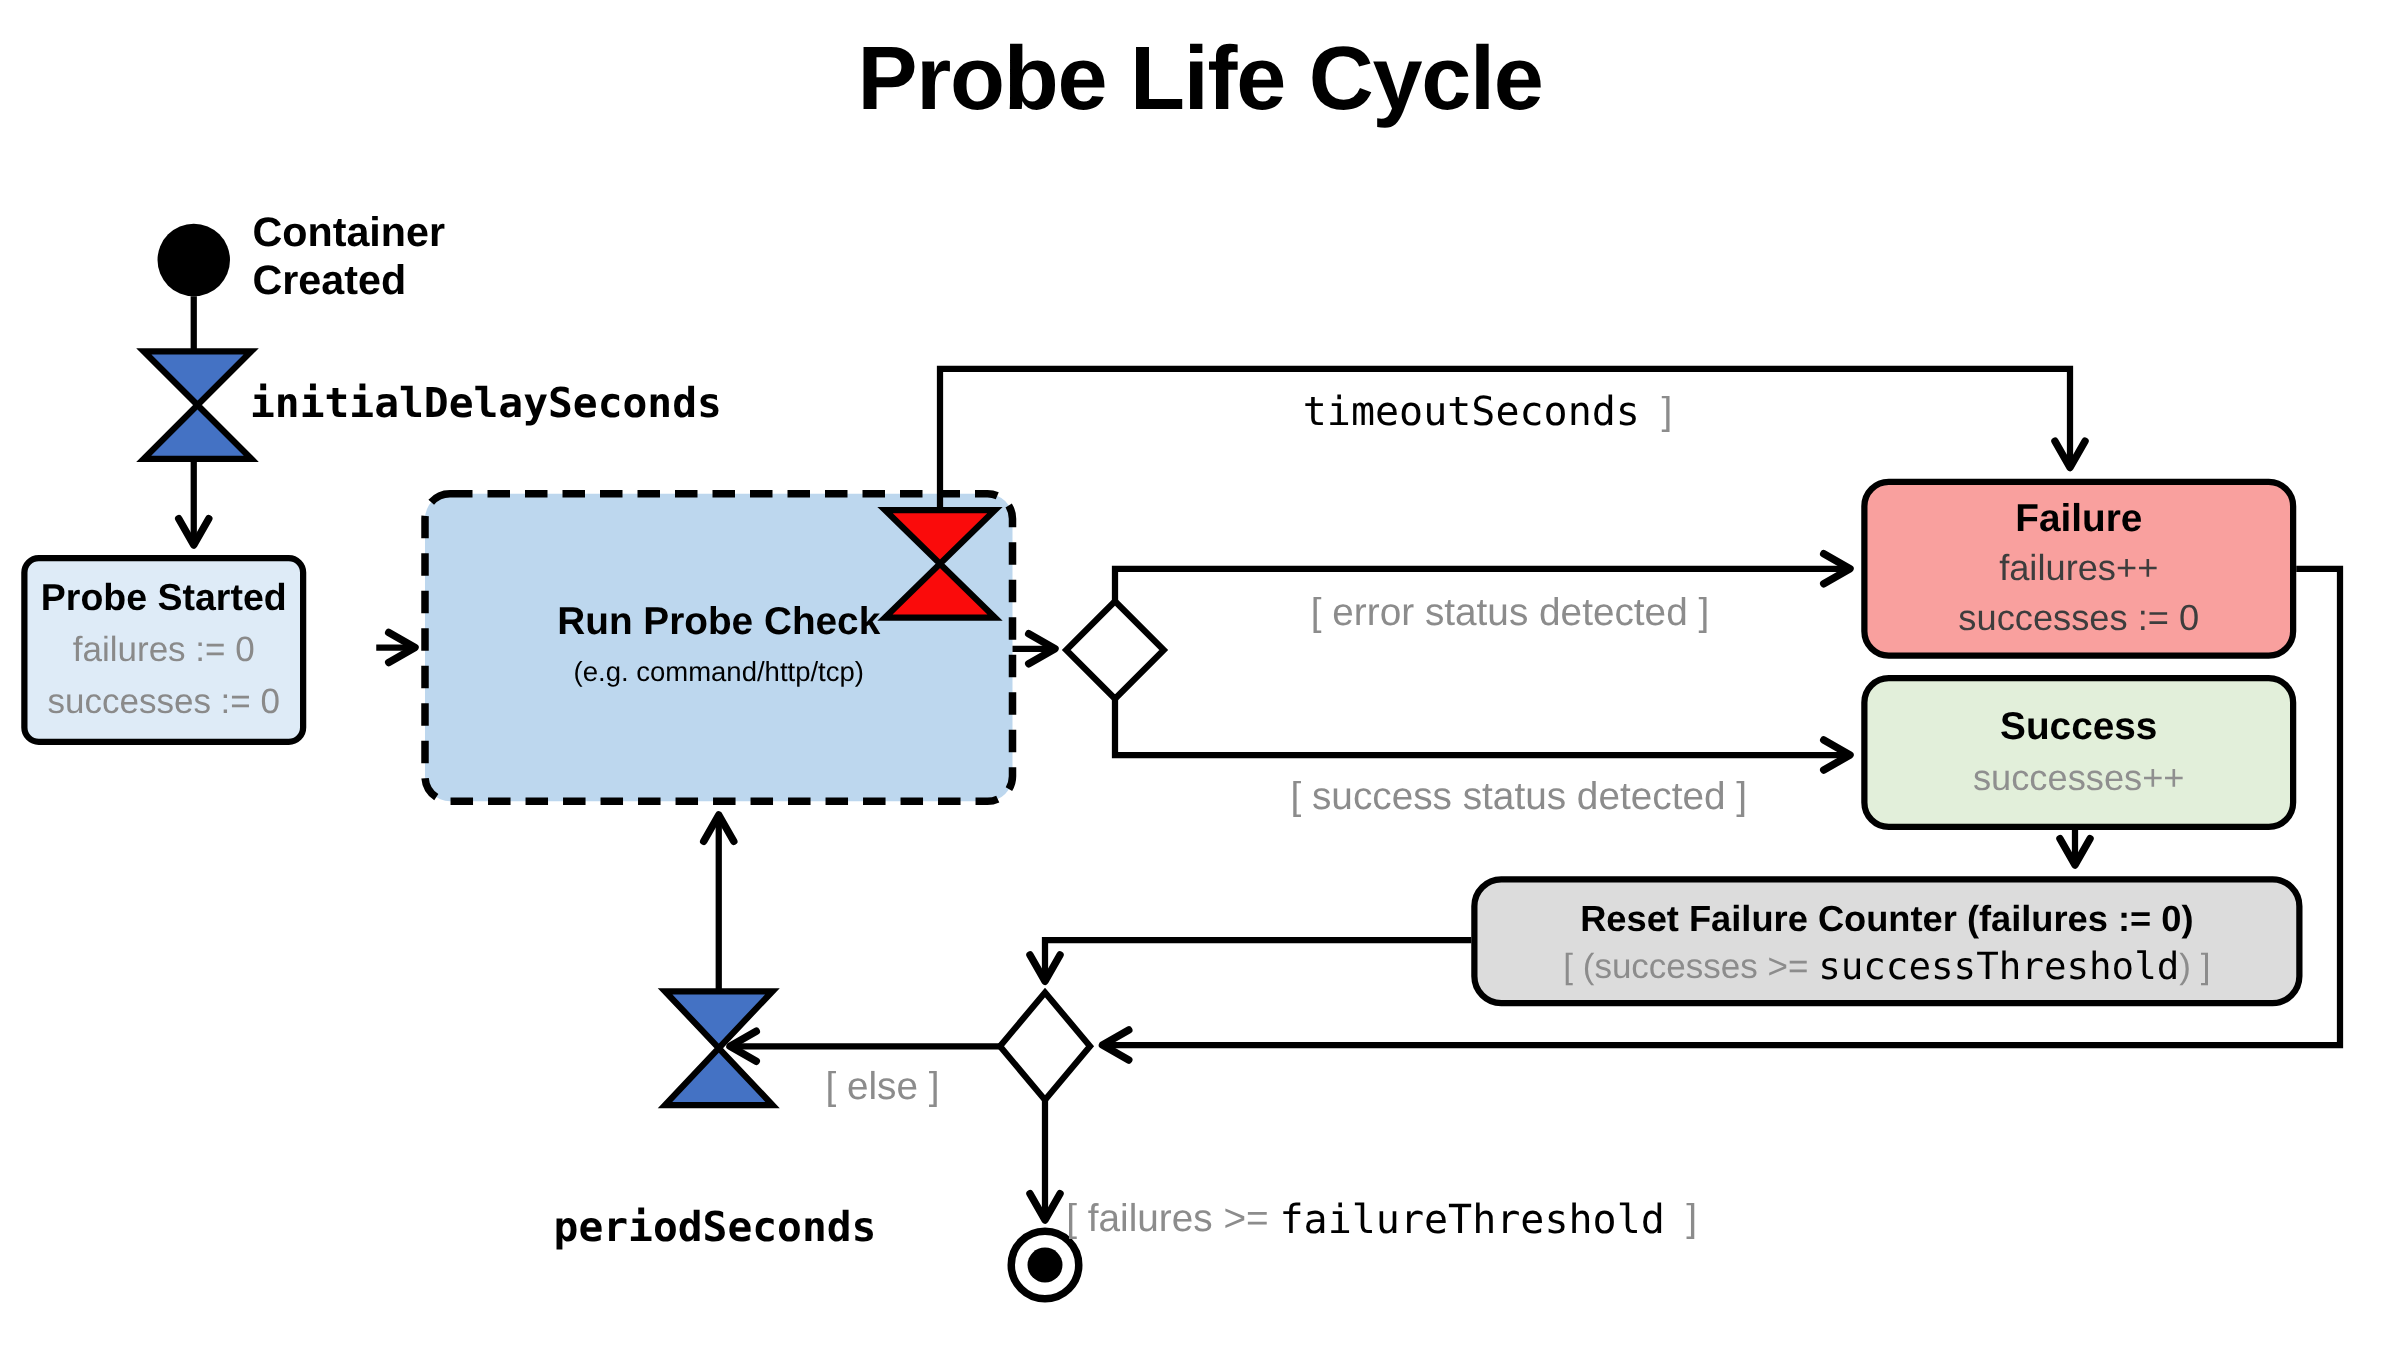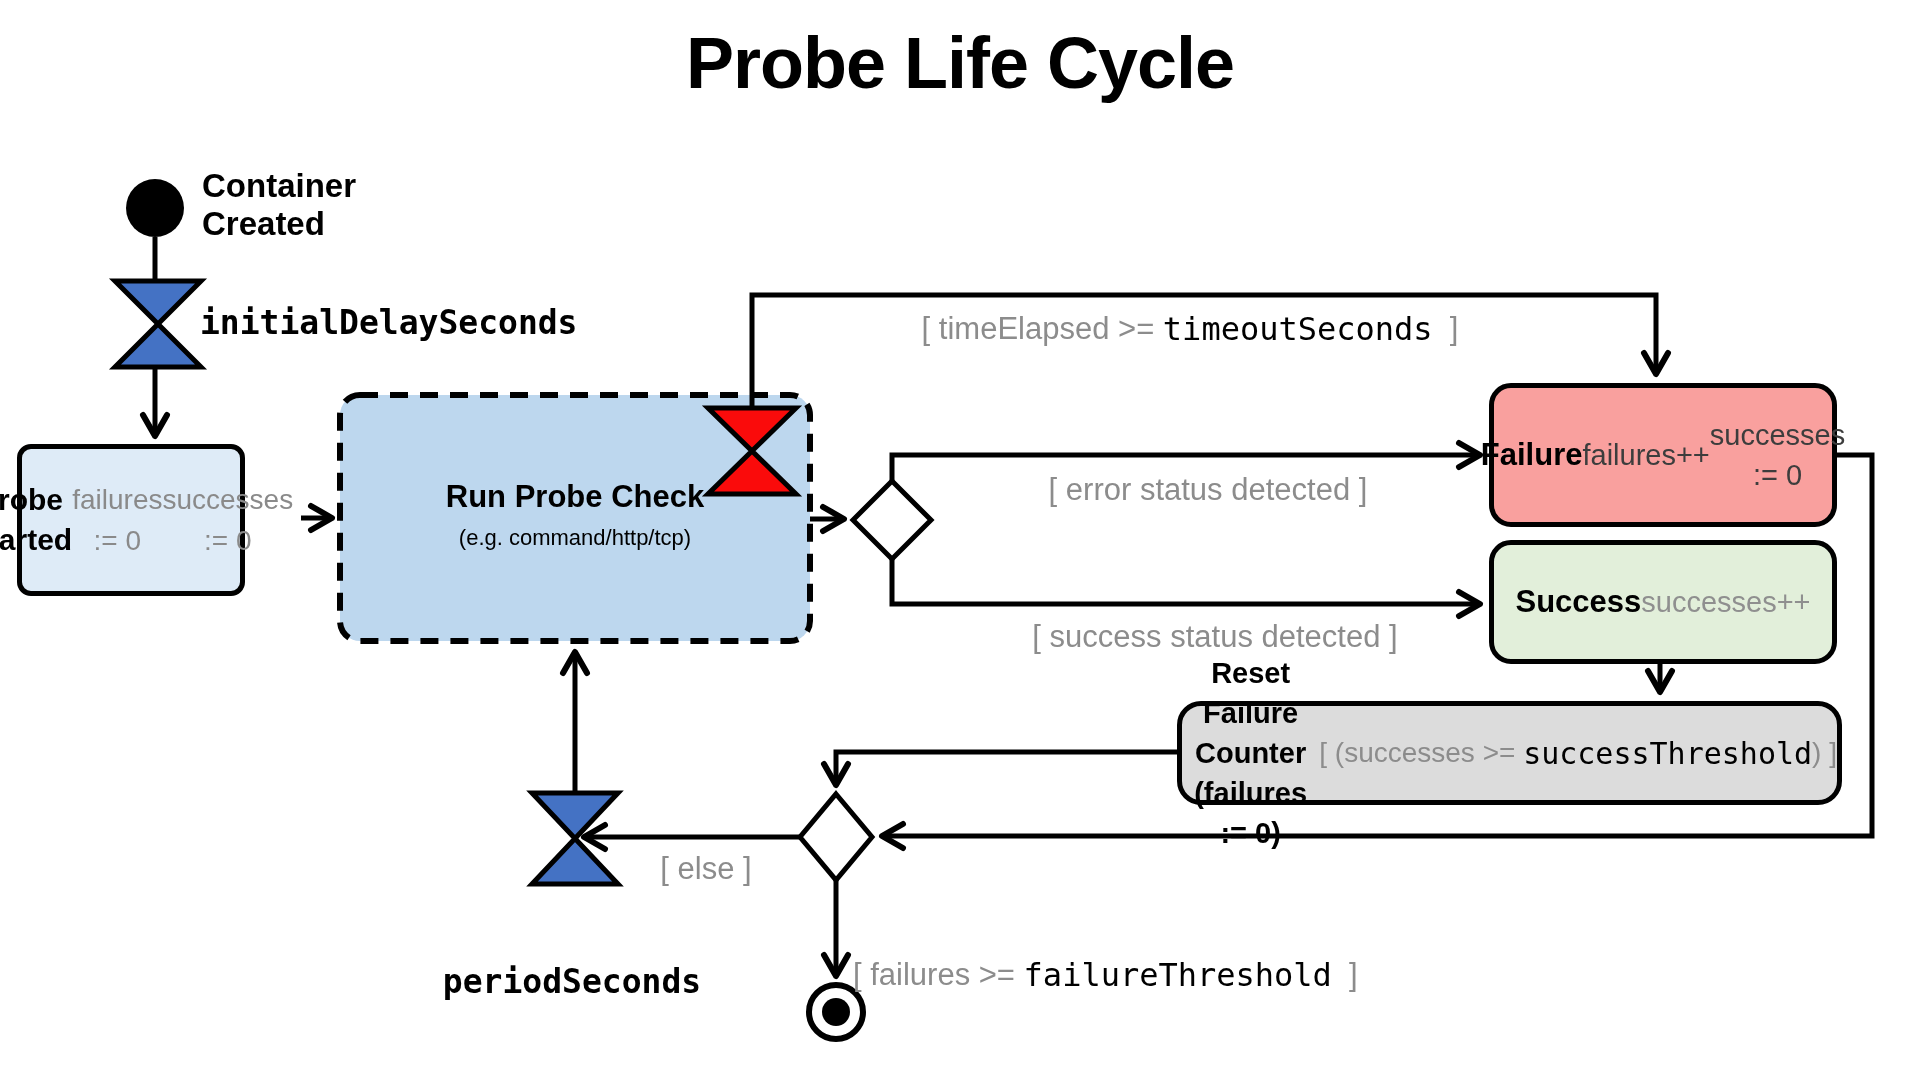--- a/index.html
+++ b/index.html
@@ -4,21 +4,21 @@
 <style>
   html,body{margin:0;padding:0;background:#fff;}
   .canvas{position:relative;width:1920px;height:1080px;background:#ffffff;
           font-family:"Liberation Sans", sans-serif;color:#111;overflow:hidden;}
   svg{position:absolute;left:0;top:0;}
   .abs{position:absolute;}
   .ctr{transform:translate(-50%,-50%);}
   .vctr{transform:translateY(-50%);}
   .title{left:0;right:0;top:22px;text-align:center;font-size:72px;font-weight:bold;color:#000;letter-spacing:-1px;}
 
-  .node-box{box-sizing:border-box;border:5px solid #000;display:flex;flex-direction:row;
+  .node-box{box-sizing:border-box;border:5px solid #000;display:flex;flex-direction:column;
             align-items:center;justify-content:center;text-align:center;}
   .box-title{font-weight:bold;color:#000;}
   .pre{white-space:pre;}
 
   #probe-started-box{left:17px;top:444px;width:228px;height:152px;border-radius:14px;}
   #probe-started-box .box-title{font-size:30px;line-height:40px;}
   #probe-started-box .box-action{font-size:28px;line-height:41px;color:#8A8A8A;}
 
   #run-probe-check-text{left:340px;top:395px;width:470px;height:246px;display:flex;flex-direction:column;
             align-items:center;justify-content:center;text-align:center;}
@@ -96,21 +96,20 @@
     <div class="box-action">failures := 0</div>
     <div class="box-action">successes := 0</div>
   </div>
 
   <div class="abs" id="run-probe-check-text">
     <div class="box-title">Run Probe Check</div>
     <div class="box-sub">(e.g. command/http/tcp)</div>
   </div>
 
   <div class="abs ctr edge-label guard-row" style="left:1190px;top:329px;">
-    <span class="pre">[ timeElapsed &gt;= </span>
       <span class="guard-mono pre">timeoutSeconds</span>
       <span class="pre">  ]</span>
   </div>
 
   <div class="abs ctr edge-label" style="left:1208px;top:490px;">[ error status detected ]</div>
   <div class="abs ctr edge-label" style="left:1215px;top:637px;">[ success status detected ]</div>
 
   <div class="abs node-box" id="failure-box" style="background-color: rgb(249, 160, 158);">
     <div class="box-title">Failure</div>
     <div class="box-action">failures++</div>

